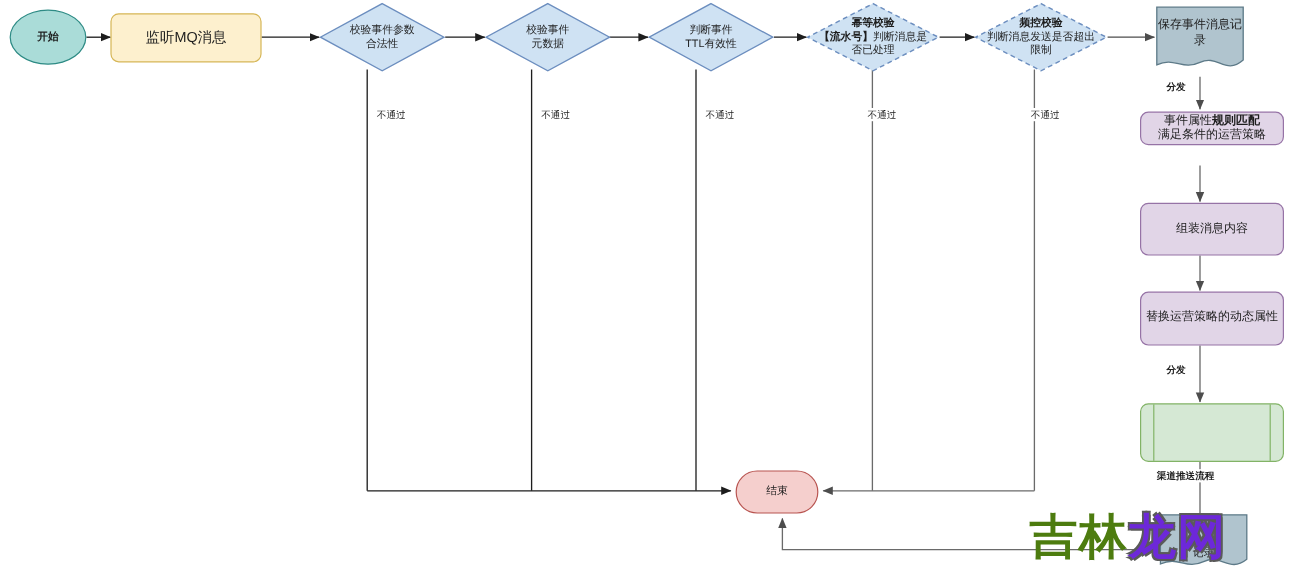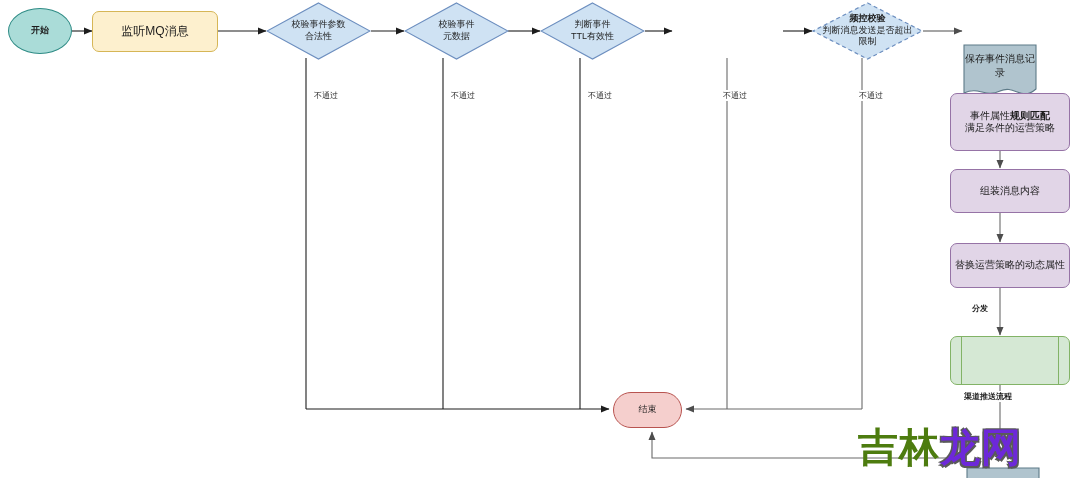--- a/index.html
+++ b/index.html
@@ -63,21 +63,21 @@
     width:calc(100% + 20px);
     text-align:center;
     font-size:9px;
     line-height:1.3;
     color:#1d1d1d;
     z-index:4;
     pointer-events:none;
   }
   .diamond-label b{font-weight:bold;}
   
-  .doc-wrap{position:absolute;z-index:3;margin-top:39px;}
+  .doc-wrap{position:absolute;z-index:3;}
   .doc-label{
     position:absolute;
     left:0;top:8px;
     width:100%;
     text-align:center;
     font-size:10px;
     color:#1d1d1d;
     z-index:4;
   }
   .doc-label-low{top:26px;}
@@ -244,40 +244,50 @@
   <div class="diamond-wrap" style="left:540px;top:2px;width:105px;height:58px;">
     <svg class="diamond-shape" viewBox="0 0 105 58" preserveAspectRatio="none">
       <polygon points="52.5,1 104,29 52.5,57 1,29" fill="#cfe2f3" stroke="#6c8ebf" stroke-width="1.1"></polygon>
     </svg>
     <div class="diamond-label">
       <div>判断事件</div>
       <div>TTL有效性</div>
     </div>
   </div>
 
+  <div class="diamond-wrap" style="left:672px;top:2px;width:111px;height:58px;">
+    <svg class="diamond-shape" viewBox="0 0 111 58" preserveAspectRatio="none">
+      <polygon points="55.5,1 110,29 55.5,57 1,29" fill="#cfe2f3" stroke="#6c8ebf" stroke-width="1.2" stroke-dasharray="4,3"></polygon>
+    </svg>
+    <div class="diamond-label">
+      <div><b>幂等校验</b></div>
+      <div><b>【流水号】</b><span>判断消息是</span></div>
+      <div>否已处理</div>
+    </div>
+  </div>
 
   <div class="diamond-wrap" style="left:812px;top:2px;width:111px;height:58px;">
     <svg class="diamond-shape" viewBox="0 0 111 58" preserveAspectRatio="none">
       <polygon points="55.5,1 110,29 55.5,57 1,29" fill="#cfe2f3" stroke="#6c8ebf" stroke-width="1.2" stroke-dasharray="4,3"></polygon>
     </svg>
     <div class="diamond-label">
       <div><b>频控校验</b></div>
       <div>判断消息发送是否超出</div>
       <div>限制</div>
     </div>
   </div>
 
   <div class="doc-wrap" style="left:963px;top:5px;width:74px;height:58px;">
     <svg width="74" height="58" viewBox="0 0 74 58">
       <path d="M1,1 L73,1 L73,45 C58,58 52,40 37,47 C22,54 16,42 1,49 Z" fill="#b0c4ce" stroke="#5d7a88" stroke-width="1.1"></path>
     </svg>
     <div class="doc-label">保存事件消息记录</div>
   </div>
 
-  <div class="node n-proc-purple" style="left:950px;top:93px;width:120px;height:58px;">
+  <div class="node n-proc-purple" style="left:950px;top:93px;width:120px;height:28px;">
     <div><span>事件属性</span><b>规则匹配</b></div>
     <div>满足条件的运营策略</div>
   </div>
 
   <div class="node n-proc-purple" style="left:950px;top:243px;width:120px;height:45px;">
     <span>替换运营策略的动态属性</span>
   </div>
 
   <div class="node n-proc-purple" style="left:950px;top:169px;width:120px;height:44px;">
     <span>组装消息内容</span>

